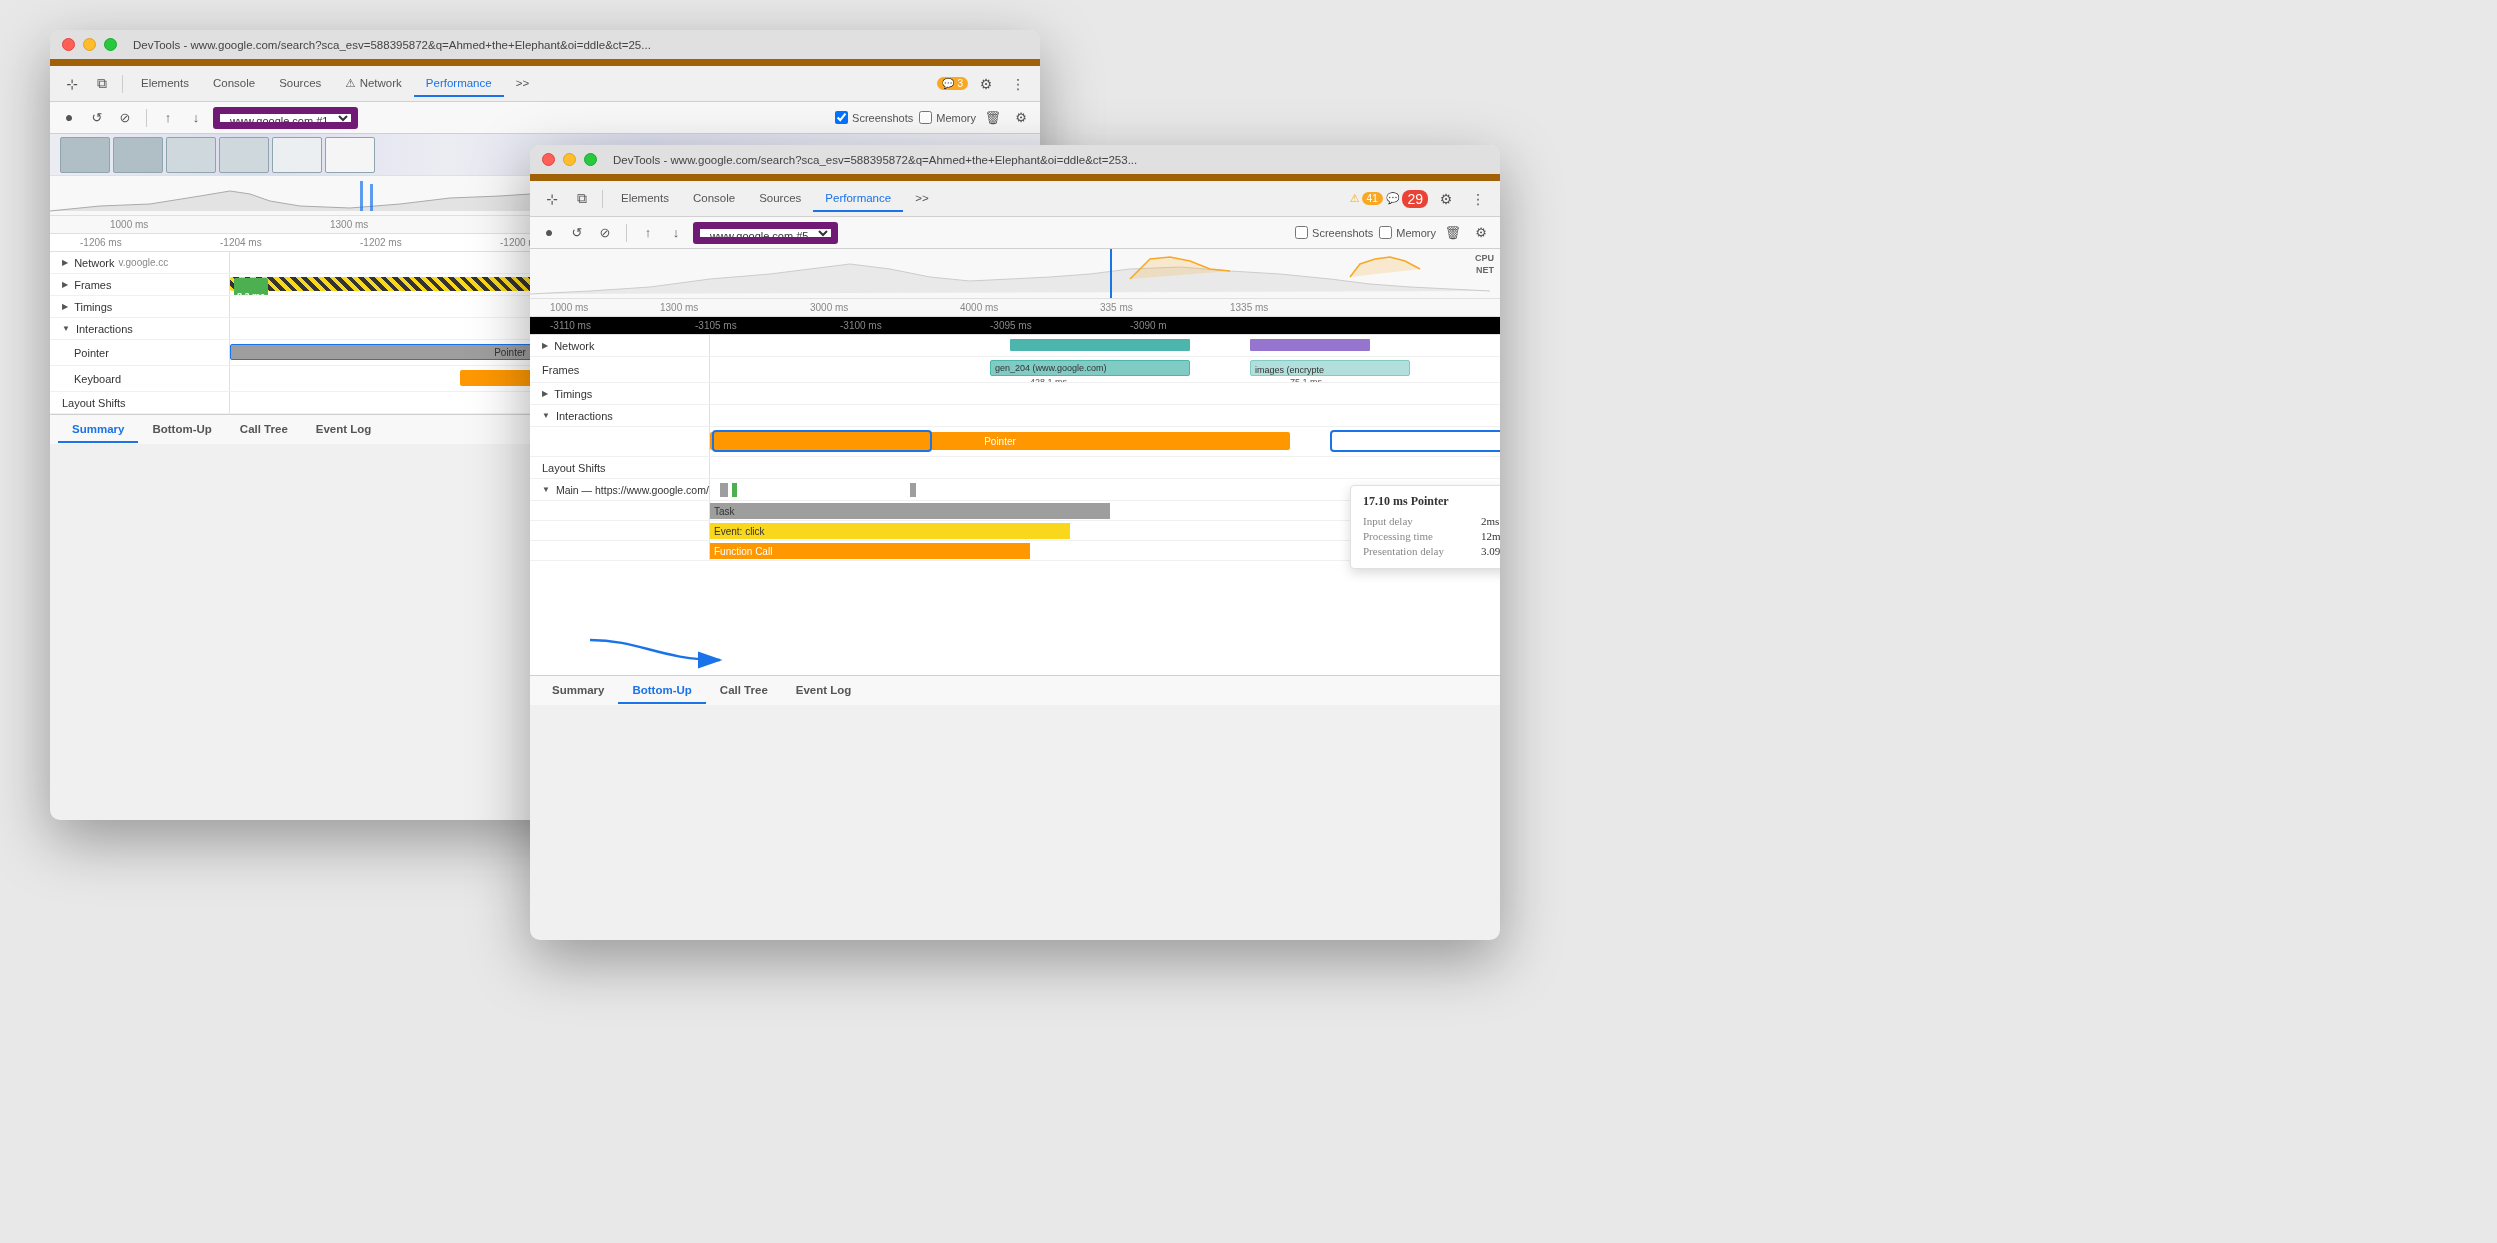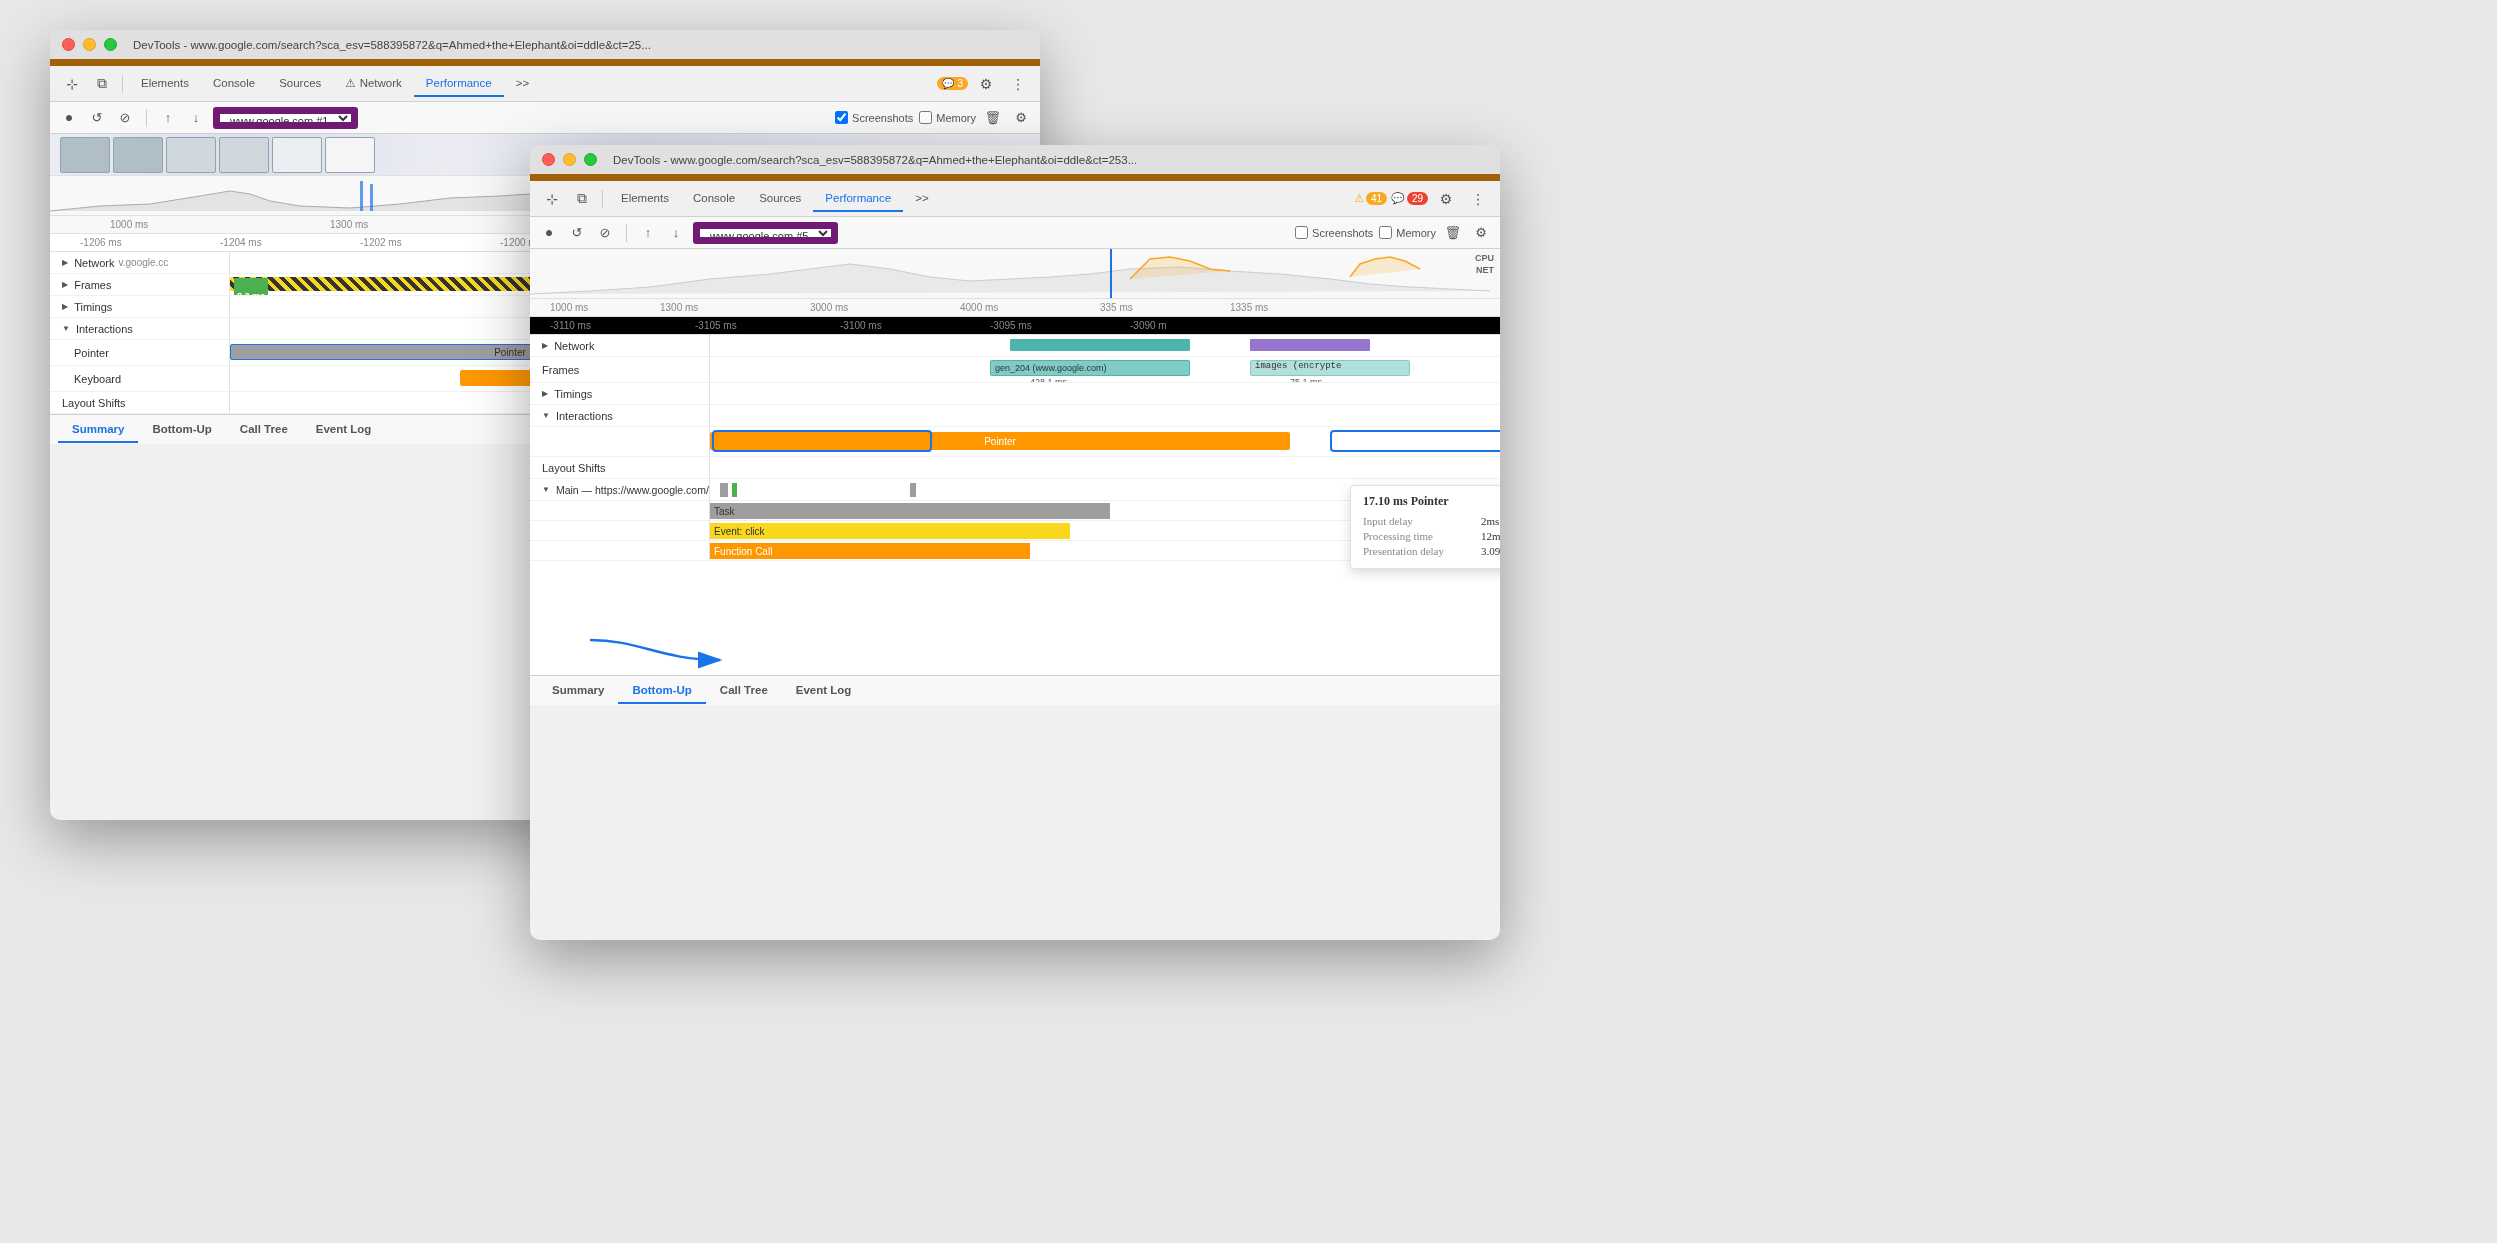--- a/index.html
+++ b/index.html
@@ -107,21 +107,21 @@
       display: flex;
       align-items: center;
       gap: 4px;
     }
 
     .badge {
       background: #ea4335;
       color: white;
       border-radius: 8px;
       padding: 1px 5px;
-      font-size: 10px;
+      font-size: 14px;
     }
     .badge-warning {
       background: #f9a825;
       color: white;
       border-radius: 8px;
       padding: 1px 5px;
       font-size: 10px;
     }
 
     
@@ -639,21 +639,21 @@
         <span>Frames</span>
       </div>
       <div class="track-bar-area">
 
         <div style="position:absolute;left:280px;top:3px;width:200px;height:16px;background:#80cbc4;border:1px solid #4db6ac;border-radius:2px;display:flex;align-items:center;padding:0 4px;font-size:9px;">
           <span>gen_204 (www.google.com)</span>
         </div>
 
         <div style="position:absolute;left:320px;top:20px;font-size:9px;color:#555;">428.1 ms</div>
 
-        <div style="position:absolute;left:540px;top:3px;width:160px;height:16px;background:#b2dfdb;border:1px solid #80cbc4;border-radius:2px;display:flex;align-items:flex-start;padding:0 4px;font-size:9px;font-family:Liberation Mono, monospace;">
+        <div style="position:absolute;left:540px;top:3px;width:160px;height:16px;background:#b2dfdb;border:1px solid #80cbc4;border-radius:2px;display:flex;align-items:flex-end;padding:0 4px;font-size:9px;">
           <span>images (encrypte</span>
         </div>
         <div style="position:absolute;left:580px;top:20px;font-size:9px;color:#555;">75.1 ms</div>
       </div>
     </div>
 
     <div class="track-row">
       <div class="track-label">
         <span class="expand-arrow">▶</span>
         <span>Timings</span>

